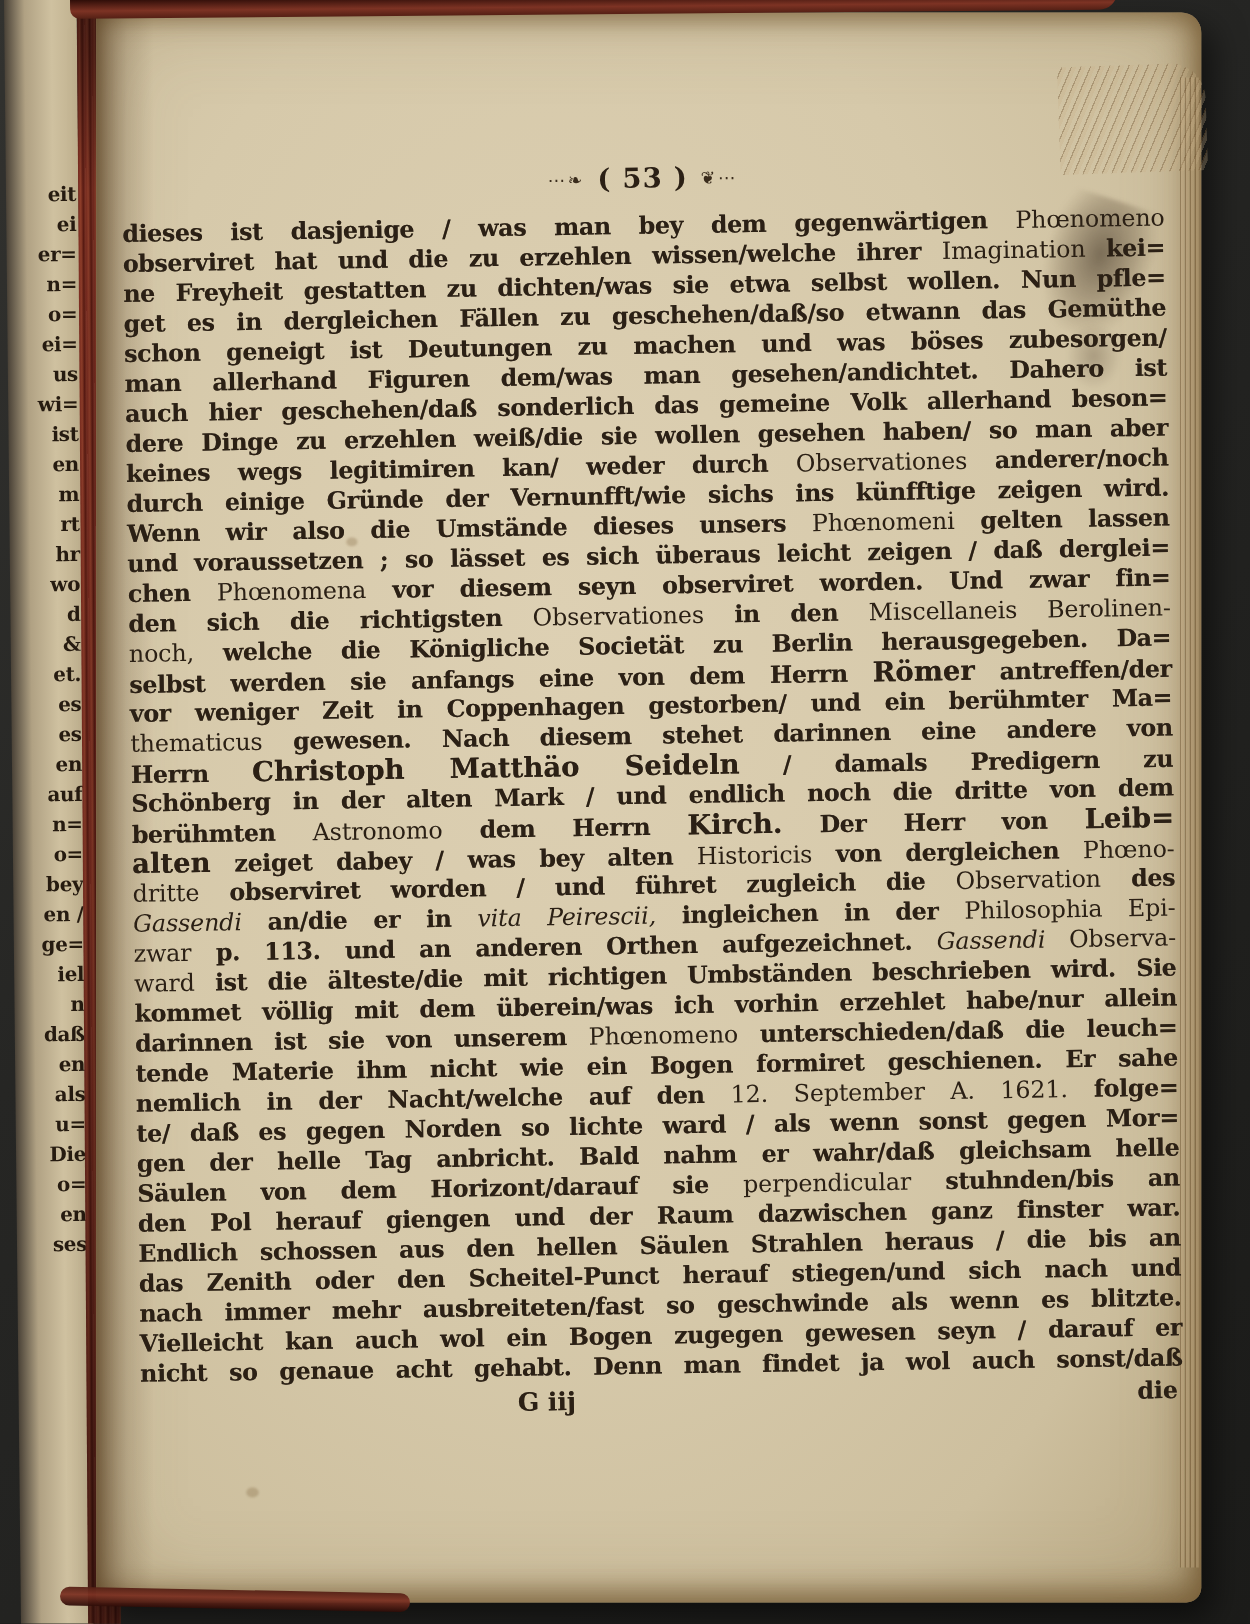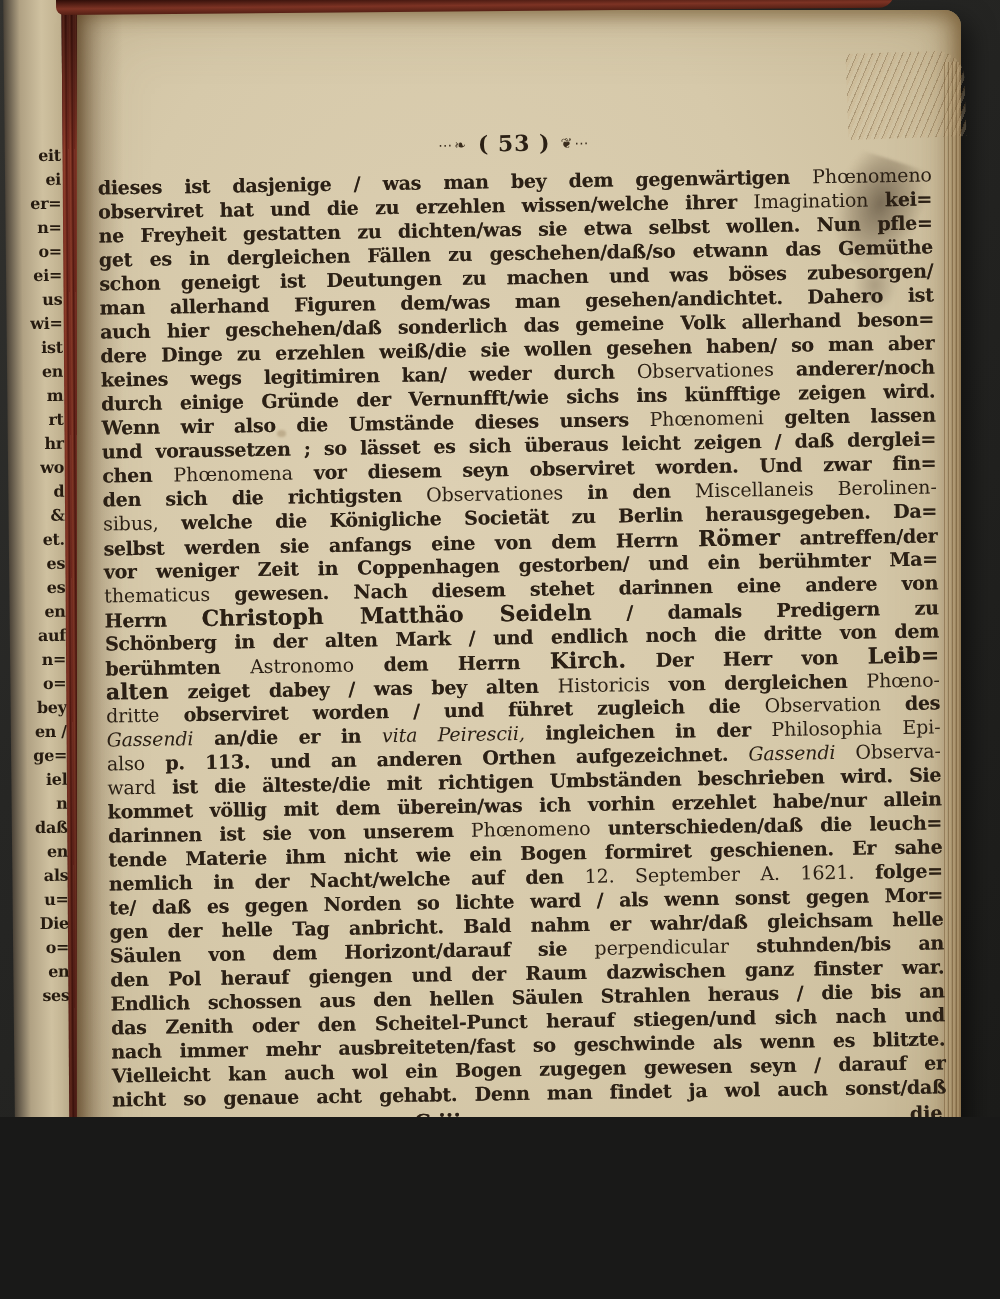--- a/index.html
+++ b/index.html
@@ -1,17 +1,17 @@
 <!DOCTYPE html>
 <html><head>
 <meta charset="utf-8">
 <style>
   html,body { margin:0; padding:0; background:#191918; }
   .scene {
-    position:relative; width:1000px; height:1117px; overflow:hidden;
+    position:relative; width:1000px; height:1299px; overflow:hidden;
     background: linear-gradient(135deg, #32322f 0%, #262624 38%, #1c1c1a 100%);
     font-family:"DejaVu Serif", serif;
   }
   
   .facing-page {
     position:absolute; left:10px; top:-6px; width:58px; height:1312px;
     background: linear-gradient(to right, #4a4237 0%, #b0a183 28%, #cfc1a0 65%, #c0b18f 100%);
     transform: rotate(-0.6deg); overflow:hidden;
   }
   .edge-fragments {
@@ -180,31 +180,31 @@
           <div class="line"><span class="s-f">schon geneigt ist Deutungen zu machen und was böses zubesorgen/</span></div>
           <div class="line"><span class="s-f">man allerhand Figuren dem/was man gesehen/andichtet.  Dahero ist</span></div>
           <div class="line"><span class="s-f">auch hier geschehen/daß sonderlich das gemeine Volk allerhand beson=</span></div>
           <div class="line"><span class="s-f">dere Dinge zu erzehlen weiß/die sie wollen gesehen haben/ so man aber</span></div>
           <div class="line"><span class="s-f">keines wegs legitimiren kan/ weder durch </span><span class="s-a">Observationes</span><span class="s-f"> anderer/noch</span></div>
           <div class="line"><span class="s-f">durch einige Gründe der Vernunfft/wie sichs ins künfftige zeigen wird.</span></div>
           <div class="line"><span class="s-f">Wenn wir also die Umstände dieses unsers </span><span class="s-a">Phœnomeni</span><span class="s-f"> gelten lassen</span></div>
           <div class="line"><span class="s-f">und voraussetzen ; so lässet es sich überaus leicht zeigen / daß derglei=</span></div>
           <div class="line"><span class="s-f">chen </span><span class="s-a">Phœnomena</span><span class="s-f"> vor diesem seyn observiret worden.  Und zwar fin=</span></div>
           <div class="line"><span class="s-f">den sich die richtigsten </span><span class="s-a">Observationes</span><span class="s-f"> in den </span><span class="s-a">Miscellaneis Berolinen-</span></div>
-          <div class="line"><span class="s-a">sibus,</span><span class="s-f"> welche die Königliche Societät zu Berlin herausgegeben.  Da=</span></div>
+          <div class="line"><span class="s-a">noch,</span><span class="s-f"> welche die Königliche Societät zu Berlin herausgegeben.  Da=</span></div>
           <div class="line"><span class="s-f">selbst werden sie anfangs eine von dem Herrn </span><span class="s-b">Römer</span><span class="s-f"> antreffen/der</span></div>
           <div class="line"><span class="s-f">vor weniger Zeit in Coppenhagen gestorben/ und ein berühmter Ma=</span></div>
           <div class="line"><span class="s-a">thematicus</span><span class="s-f"> gewesen.   Nach diesem stehet darinnen eine andere von</span></div>
           <div class="line"><span class="s-f">Herrn </span><span class="s-b">Christoph Matthäo Seideln</span><span class="s-f"> / damals Predigern zu</span></div>
           <div class="line"><span class="s-f">Schönberg in der alten Mark /  und endlich noch die dritte von dem</span></div>
           <div class="line"><span class="s-f">berühmten </span><span class="s-a">Astronomo</span><span class="s-f"> dem Herrn </span><span class="s-b">Kirch.</span><span class="s-f">  Der Herr von </span><span class="s-b">Leib=</span></div>
           <div class="line"><span class="s-b">alten</span><span class="s-f"> zeiget dabey / was bey alten </span><span class="s-a">Historicis</span><span class="s-f"> von dergleichen </span><span class="s-a">Phœno-</span></div>
           <div class="line"><span class="s-a">dritte</span><span class="s-f"> observiret worden / und führet zugleich die </span><span class="s-a">Observation</span><span class="s-f"> des</span></div>
           <div class="line"><span class="s-i">Gassendi</span><span class="s-f"> an/die er in </span><span class="s-i">vita Peirescii,</span><span class="s-f"> ingleichen in der </span><span class="s-a">Philosophia Epi-</span></div>
-          <div class="line"><span class="s-a">also</span><span class="s-f"> p. 113. und an anderen Orthen aufgezeichnet.  </span><span class="s-i">Gassendi</span><span class="s-a"> Observa-</span></div>
+          <div class="line"><span class="s-a">zwar</span><span class="s-f"> p. 113. und an anderen Orthen aufgezeichnet.  </span><span class="s-i">Gassendi</span><span class="s-a"> Observa-</span></div>
           <div class="line"><span class="s-a">ward</span><span class="s-f"> ist die älteste/die mit richtigen Umbständen beschrieben wird.  Sie</span></div>
           <div class="line"><span class="s-f">kommet völlig mit dem überein/was ich vorhin erzehlet habe/nur allein</span></div>
           <div class="line"><span class="s-f">darinnen ist sie von unserem </span><span class="s-a">Phœnomeno</span><span class="s-f"> unterschieden/daß die leuch=</span></div>
           <div class="line"><span class="s-f">tende Materie ihm nicht wie ein Bogen formiret geschienen.  Er sahe</span></div>
           <div class="line"><span class="s-f">nemlich in der Nacht/welche auf den </span><span class="s-a">12. September A. 1621.</span><span class="s-f"> folge=</span></div>
           <div class="line"><span class="s-f">te/ daß es gegen Norden so lichte ward / als wenn sonst gegen Mor=</span></div>
           <div class="line"><span class="s-f">gen der helle Tag anbricht.  Bald nahm er wahr/daß gleichsam helle</span></div>
           <div class="line"><span class="s-f">Säulen von dem Horizont/darauf sie </span><span class="s-a">perpendicular</span><span class="s-f"> stuhnden/bis an</span></div>
           <div class="line"><span class="s-f">den Pol herauf giengen und der Raum dazwischen ganz finster war.</span></div>
           <div class="line"><span class="s-f">Endlich schossen aus den hellen Säulen Strahlen heraus / die bis an</span></div>

